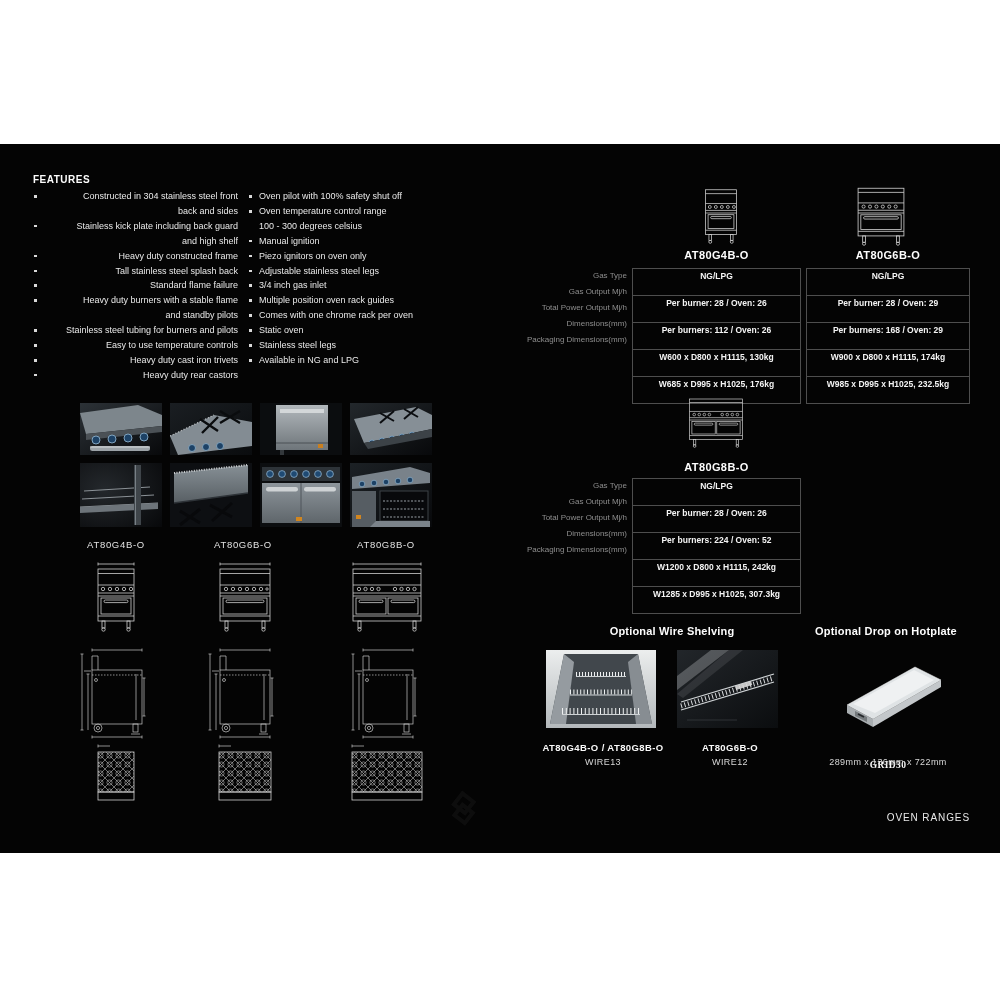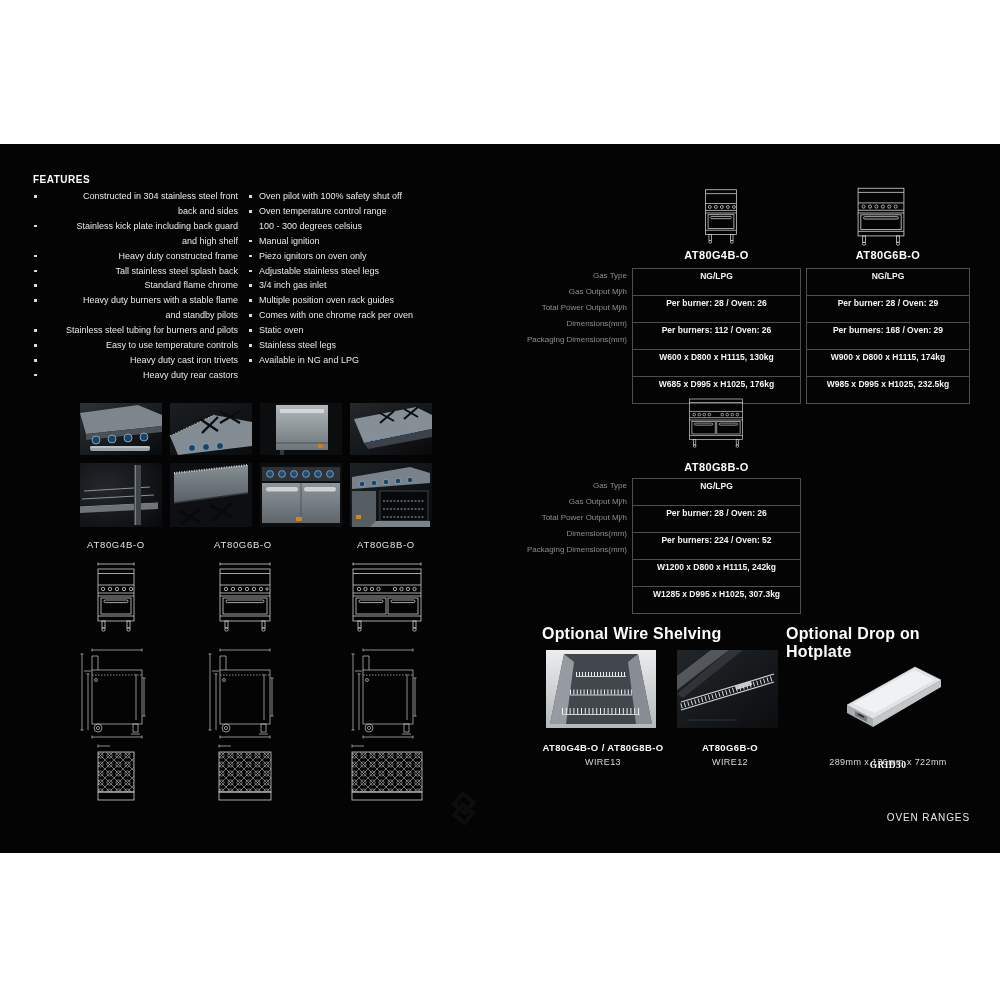--- a/index.html
+++ b/index.html
@@ -29,21 +29,21 @@
   .spec-label-col{width:197px;text-align:right;}
   .spec-label{height:16px;line-height:16px;font-size:8px;color:#8e8e8e;}
   .spec-value-col{}
   .spec-cell{
     box-sizing:border-box;height:28px;line-height:14px;border:1px solid #4e4e4e;margin-top:-1px;
     font-size:8.5px;font-weight:bold;color:#f4f4f4;text-align:center;
   }
   .spec-cell:first-child{margin-top:0;}
 
   
-  .option-heading{font-size:16px;font-weight:bold;letter-spacing:.2px;text-align:left;color:#fdfdfd;}
+  .option-heading{font-size:11px;font-weight:bold;letter-spacing:.2px;text-align:center;color:#fdfdfd;}
   .option-label{font-size:9.5px;font-weight:bold;letter-spacing:.4px;text-align:center;color:#fafafa;}
   .option-code{font-size:9px;letter-spacing:.4px;text-align:center;color:#d8d8d8;}
 
   .footer-label{font-size:10px;letter-spacing:.9px;color:#e8e8e8;}
 
   .watermark{opacity:.55;}
   svg{display:block;}
 </style>
 </head>
 <body>
@@ -52,21 +52,21 @@
 
   <div class="abs features-heading" style="left:33px;top:30px;">FEATURES</div>
 
   <ul class="abs feature-list" style="left:33px;top:45px;width:205px;text-align:right;">
     <li>Constructed in 304 stainless steel front
 back and sides</li>
     <li>Stainless kick plate including back guard
 and high shelf</li>
     <li>Heavy duty constructed frame</li>
     <li>Tall stainless steel splash back</li>
-    <li>Standard flame chrome</li>
+    <li>Standard flame failure</li>
     <li>Heavy duty burners with a stable flame
 and standby pilots</li>
     <li>Stainless steel tubing for burners and pilots</li>
     <li>Easy to use temperature controls</li>
     <li>Heavy duty cast iron trivets</li>
     <li>Heavy duty rear castors</li>
   </ul>
 
   <ul class="abs feature-list" style="left:248px;top:45px;width:190px;">
     <li>Oven pilot with 100% safety shut off</li>

